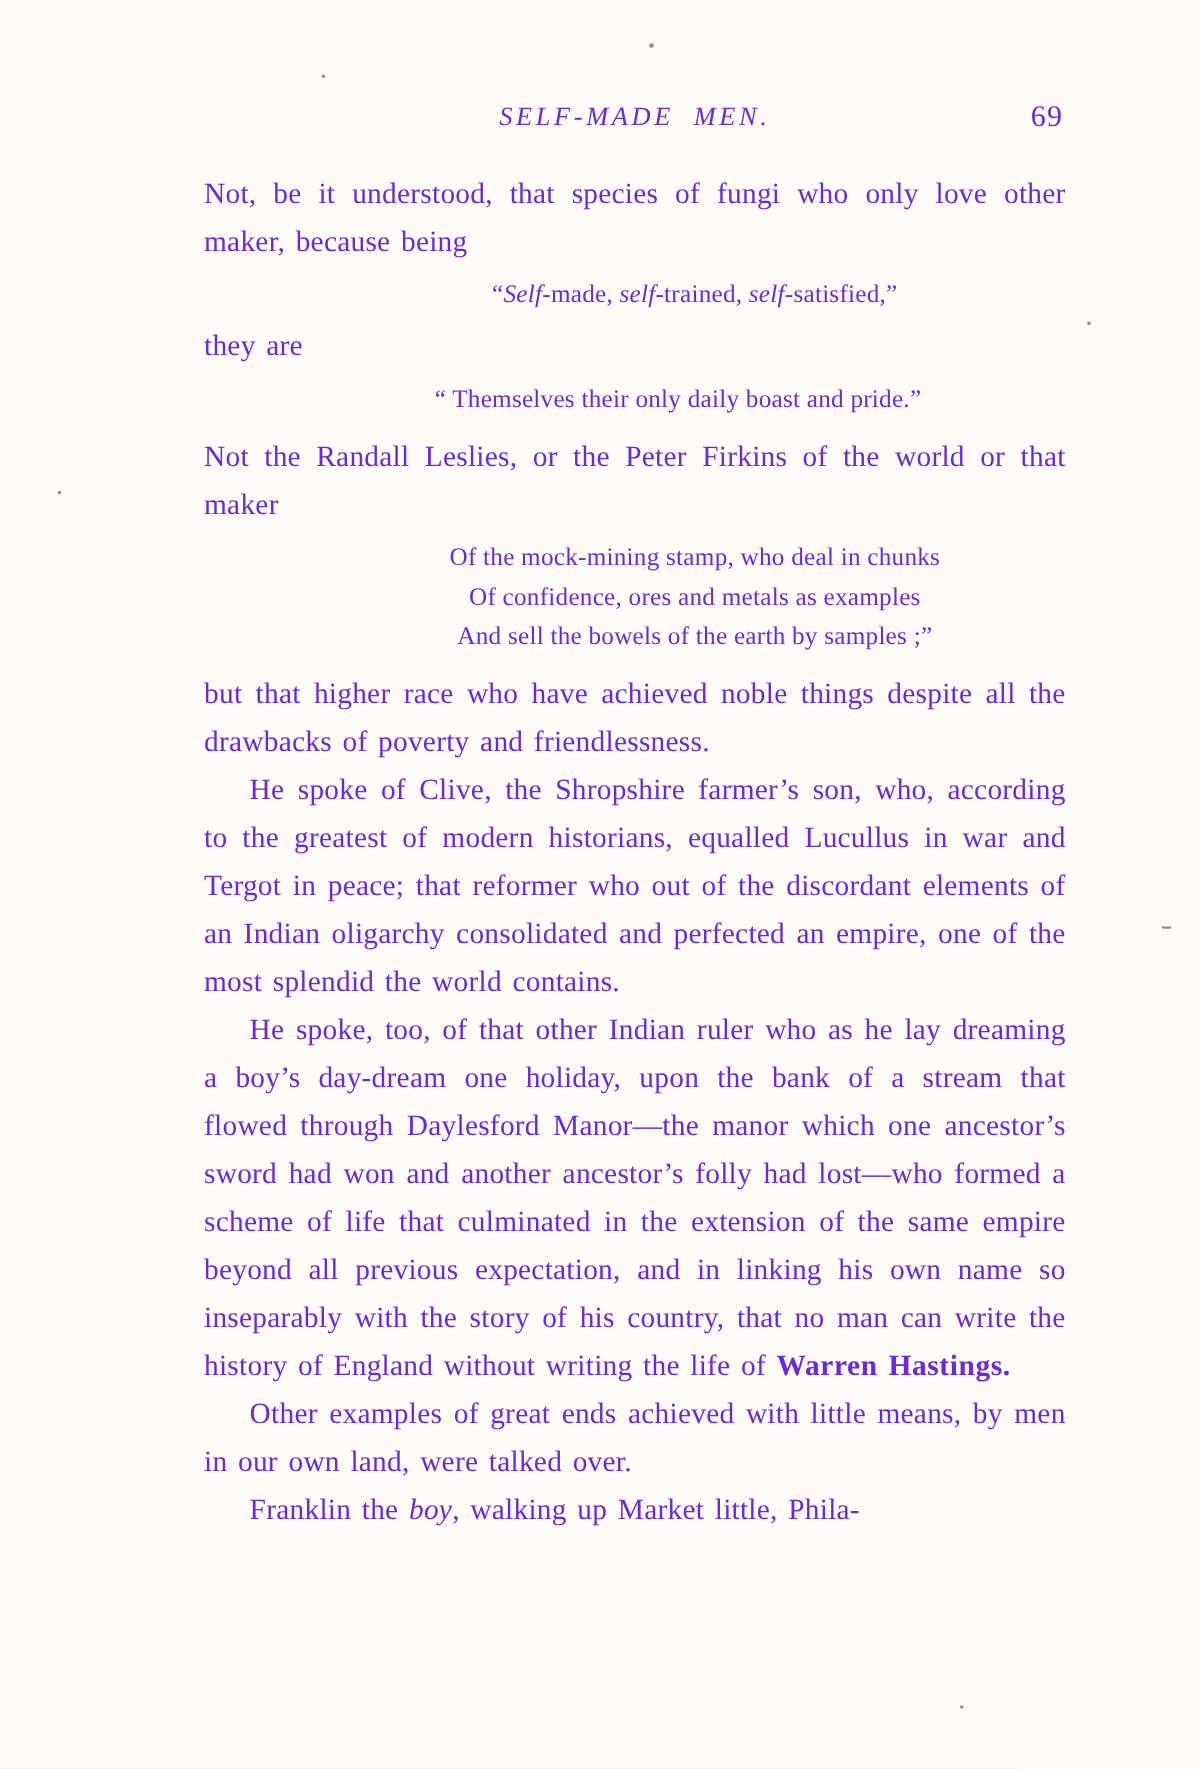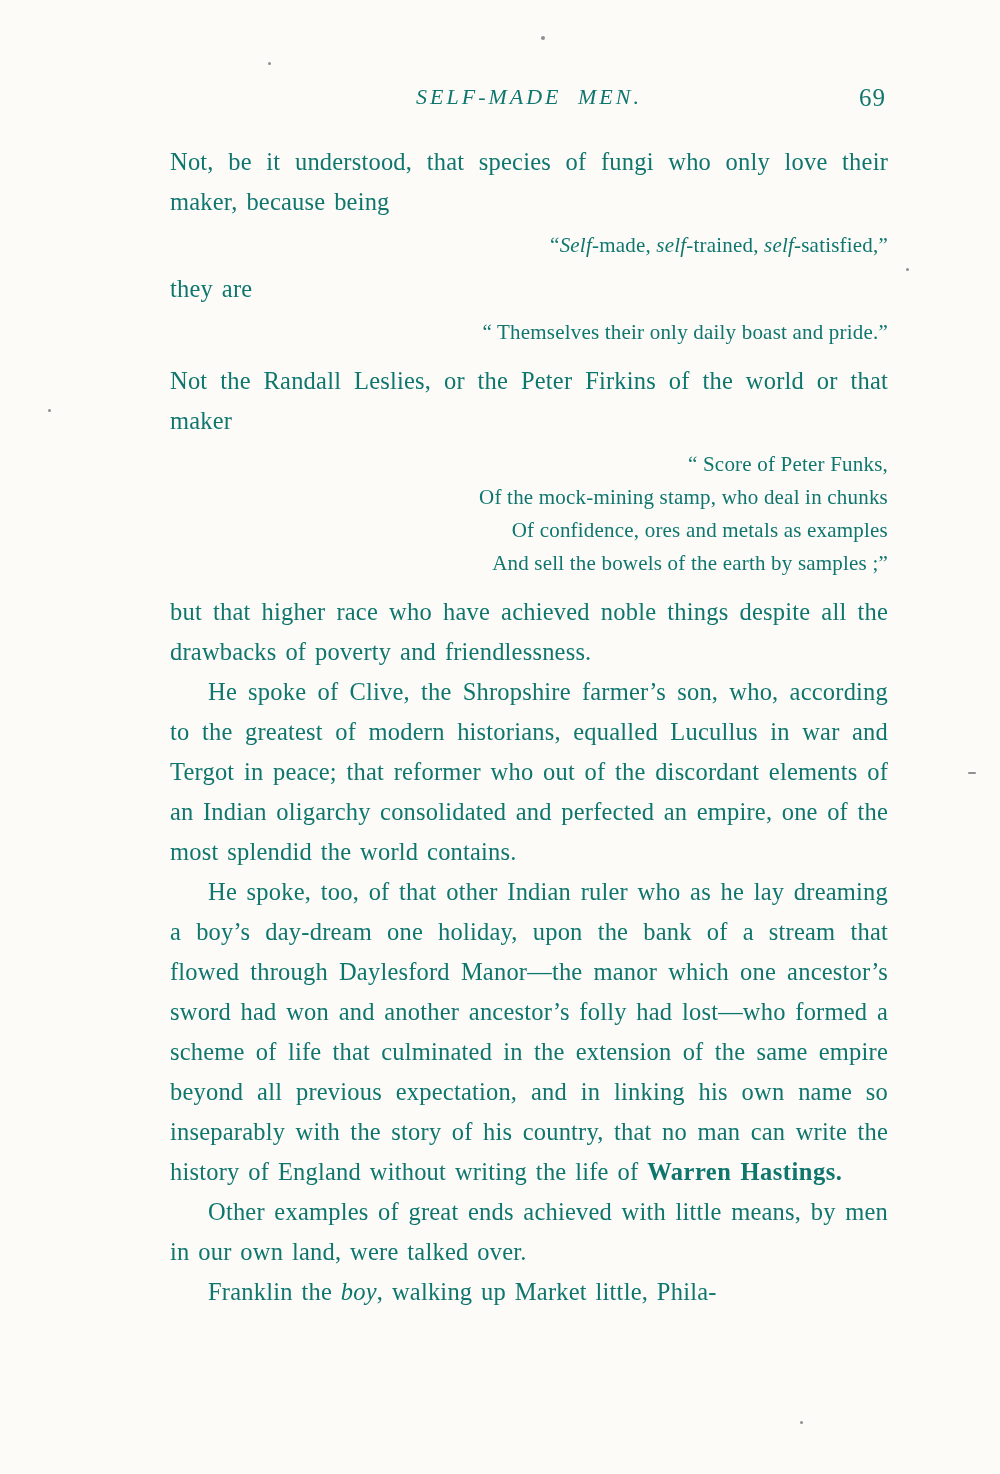--- a/index.html
+++ b/index.html
@@ -1,33 +1,33 @@
 <!DOCTYPE html>
 <html><head>
 <meta charset="utf-8">
 <style>
   html, body { margin:0; padding:0; background:#dddbd6; }
   .page {
     width:1000px; height:1474px; background:#fcfbf7;
     box-sizing:border-box; padding:84px 112px 20px 170px;
     font-family:"Liberation Serif","DejaVu Serif",serif;
-    color:#0f766e; position:relative; overflow:hidden;
+    color:#6d28d9; position:relative; overflow:hidden;
   }
   .running-head { position:relative; text-align:center; margin:0 0 26px 0; height:32px; }
   .running-title { font-style:italic; font-size:22px; letter-spacing:3px; word-spacing:8px; }
   .page-number { position:absolute; right:2px; top:0; font-size:25px; letter-spacing:1px; }
   p { margin:0; }
   .prose {
     font-size:24.5px; line-height:40px; text-align:justify;
     letter-spacing:0.2px; word-spacing:2.5px;
   }
   .indent { text-indent:38px; }
   .verse {
     font-size:21px; line-height:33px; margin:7px 0 7px 100px;
-    text-align:right; letter-spacing:0.2px;
+    text-align:center; letter-spacing:0.2px;
   }
   .q2 { margin-left:72px; }
   .verse .line { display:block; }
   .verse .line-center { margin-left:150px; }
   .after-verse { margin-top:12px; }
   em { font-style:italic; }
   strong { font-weight:bold; letter-spacing:0.5px; }
   .speck { position:absolute; background:#74747a; border-radius:50%; opacity:0.8; }
 </style>
 </head>
@@ -40,32 +40,31 @@
   <div class="speck" style="left:48px; top:409px; width:3px; height:3px;"></div>
   <div class="speck" style="left:968px; top:772px; width:8px; height:2px; border-radius:1px;"></div>
   <div class="speck" style="left:906px; top:268px; width:3px; height:3px;"></div>
   <div class="speck" style="left:800px; top:1421px; width:3px; height:3px;"></div>
 
   <div class="running-head">
     <span class="running-title">SELF-MADE MEN.</span>
     <span class="page-number">69</span>
   </div>
 
-  <p class="prose">Not, be it understood, that species of fungi who only love their maker, because being</p>
+  <p class="prose">Not, be it understood, that species of fungi who only love other maker, because being</p>
 
   <p class="verse"><span>“</span><em>Self</em><span>-made, </span><em>self</em><span>-trained, </span><em>self</em><span>-satisfied,”</span></p>
 
   <p class="prose">they are</p>
 
   <p class="verse q2">“ Themselves their only daily boast and pride.”</p>
 
   <p class="prose after-verse">Not the Randall Leslies, or the Peter Firkins of the world or that maker</p>
 
   <p class="verse">
-    <span class="line line-center">“ Score of Peter Funks,</span>
     <span class="line">Of the mock-mining stamp, who deal in chunks</span>
     <span class="line">Of confidence, ores and metals as examples</span>
     <span class="line">And sell the bowels of the earth by samples ;”</span>
   </p>
 
   <p class="prose after-verse">but that higher race who have achieved noble things despite all the drawbacks of poverty and friendlessness.</p>
 
   <p class="prose indent">He spoke of Clive, the Shropshire farmer’s son, who, according to the greatest of modern historians, equalled Lucullus in war and Tergot in peace; that reformer who out of the discordant elements of an Indian oligarchy consolidated and perfected an empire, one of the most splendid the world contains.</p>
 
   <p class="prose indent"><span>He spoke, too, of that other Indian ruler who as he lay dreaming a boy’s day-dream one holiday, upon the bank of a stream that flowed through Daylesford Manor—the manor which one ancestor’s sword had won and another ancestor’s folly had lost—who formed a scheme of life that culminated in the extension of the same empire beyond all previous expectation, and in linking his own name so inseparably with the story of his country, that no man can write the history of England without writing the life of </span><strong>Warren Hastings.</strong></p>

